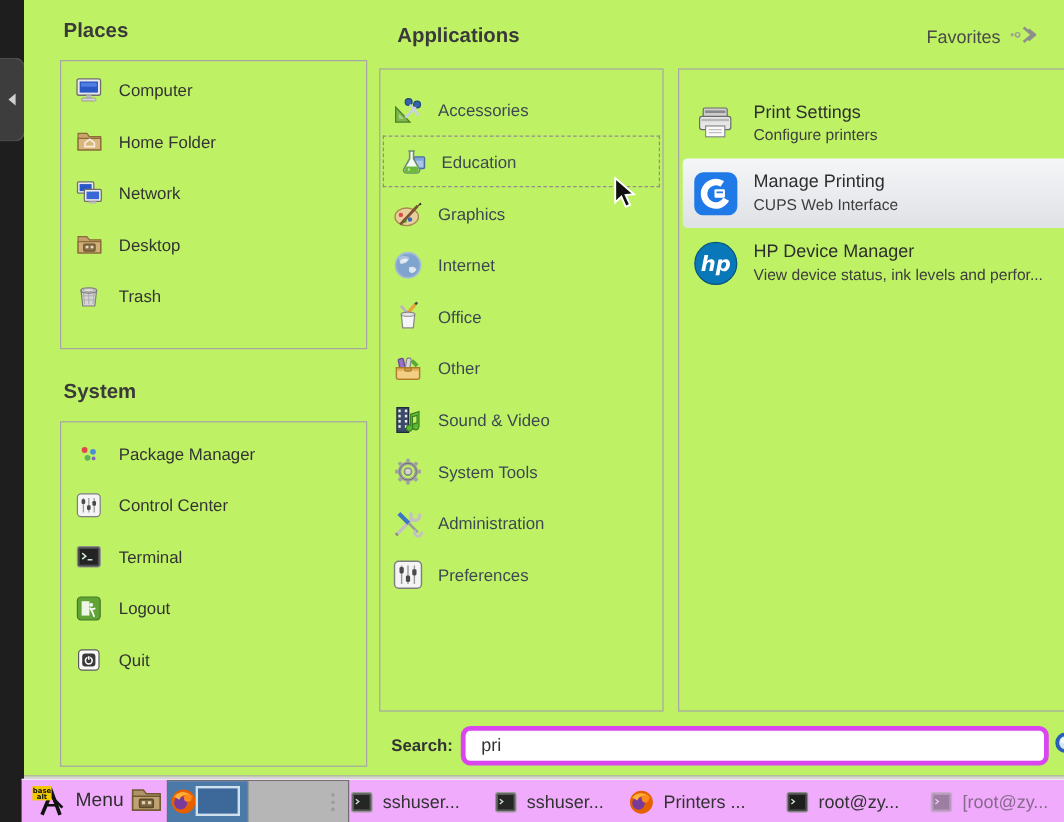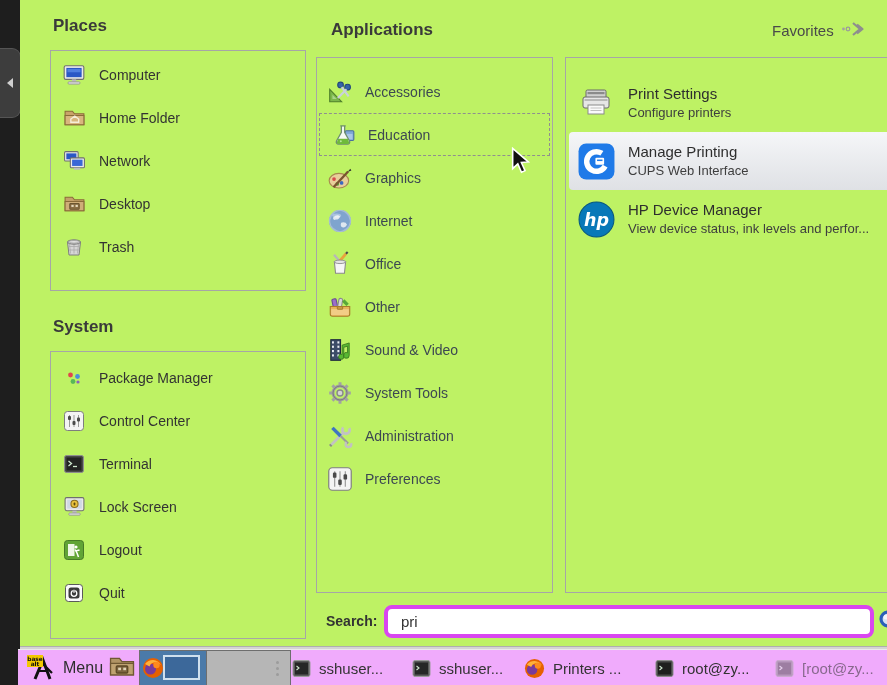--- a/index.html
+++ b/index.html
@@ -187,33 +187,20 @@
             <rect x="1.5" y="2.5" width="19" height="17" rx="2" fill="#4a4a4a" stroke="#8e8e8e"></rect>
             <rect x="3.5" y="4.5" width="15" height="13" fill="#232323"></rect>
             <path d="M5.5 8 l3 2.5 -3 2.5" stroke="#cfe8cf" stroke-width="1.3" fill="none"></path>
             <line x1="10" y1="13.5" x2="14" y2="13.5" stroke="#cfe8cf" stroke-width="1.3"></line>
           </svg>
         </span>
       <span class="lbl">Terminal</span>
     </div>
     <div class="menu-row">
       <span class="ic">
-          <svg width="23" height="21" viewBox="0 0 22 20">
-            <rect x="2" y="1.5" width="18" height="12.5" rx="1.5" fill="#e9e9e9" stroke="#6f6f6f"></rect>
-            <rect x="4" y="3.5" width="14" height="8.5" fill="#cfd8e4"></rect>
-            <circle cx="11" cy="7.5" r="3.4" fill="#e8c13c" stroke="#8a6d1f"></circle>
-            <rect x="10.2" y="6.2" width="1.6" height="2.8" rx="0.7" fill="#5a4710"></rect>
-            <rect x="9" y="14" width="4" height="2.2" fill="#bdbdbd"></rect>
-            <rect x="5.5" y="16.2" width="11" height="2.2" rx="1" fill="#d6d6d6" stroke="#8a8a8a" stroke-width="0.6"></rect>
-          </svg>
-        </span>
-      <span class="lbl">Lock Screen</span>
-    </div>
-    <div class="menu-row">
-      <span class="ic">
           <svg width="22" height="22" viewBox="0 0 22 22">
             <rect x="1.5" y="1.5" width="19" height="19" rx="3" fill="#61a436" stroke="#477a26"></rect>
             <rect x="5" y="5" width="6.5" height="12" fill="#eef6e6"></rect>
             <circle cx="13" cy="8" r="1.6" fill="#fff"></circle>
             <path d="M12 10.5 l2 3.5 1.5 4 M12.5 12 l4 -1" stroke="#fff" stroke-width="1.5" fill="none"></path>
           </svg>
         </span>
       <span class="lbl">Logout</span>
     </div>
     <div class="menu-row">

